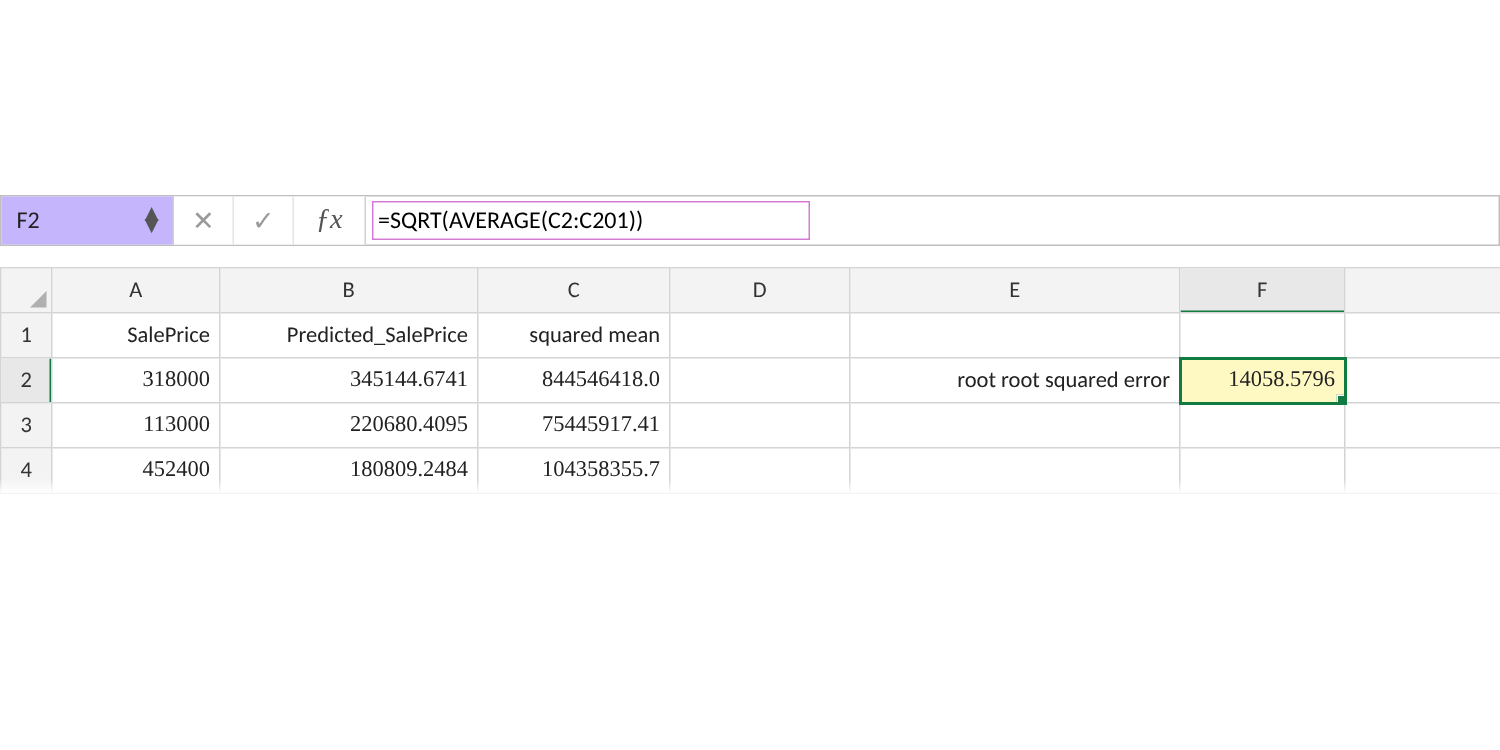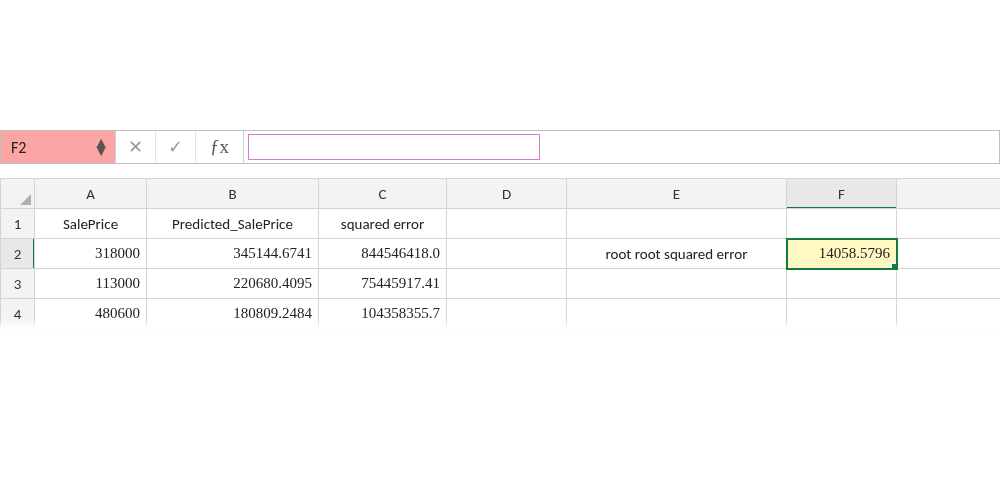--- a/index.html
+++ b/index.html
@@ -28,21 +28,21 @@
     border: 1px solid #bfbfbf;
     background: #fff;
   }
   .name-box {
     width: 115px;
     display: flex;
     align-items: center;
     justify-content: space-between;
     border-right: 1px solid #cfcfcf;
     padding: 0 6px 0 10px;
-    background: #fca5a5;
+    background: #c4b5fd;
   }
   .name-box span {
     font-size: 16px;
   }
   .spinner {
     display: flex;
     flex-direction: column;
     font-size: 9px;
     line-height: 8px;
     color: #555;
@@ -54,20 +54,21 @@
     align-items: center;
     justify-content: center;
     color: #9a9a9a;
     font-size: 18px;
     border-right: 1px solid #e4e4e4;
     cursor: pointer;
     background: #fff;
   }
   .fx-label {
     font-family: "Times New Roman", serif;
+    font-style: italic;
     font-size: 19px;
     color: #555;
     user-select: none;
   }
   .formula-input-wrap {
     flex: 1;
     display: flex;
     align-items: center;
     padding-left: 8px;
     position: relative;
@@ -155,21 +156,21 @@
     border-color: transparent transparent #b0b0b0 transparent;
   }
   .colA { width: 112px; }
   .colB { width: 172px; }
   .colC { width: 128px; }
   .colD { width: 120px; }
   .colE { width: 220px; }
   .colF { width: 110px; }
   .colG { width: 104px; }
 
-  .left  { text-align: center;  }
+  .left  { text-align: right;  }
   .right { text-align: right; font-family: Liberation Serif, serif; }
 
   .active-cell {
     position: relative;
     outline: 2px solid #107c41;
     outline-offset: -1px;
     background: #fef9c3;
   }
   .active-cell::after {
     content: "";
@@ -206,20 +207,21 @@
       <span>✕</span>
     </div>
     <div class="fb-btn">
       <span>✓</span>
     </div>
     <div class="fb-btn" style="width:48px;border-right:1px solid #cfcfcf">
       <span class="fx-label">ƒx</span>
     </div>
     <div class="formula-input-wrap">
       <div class="formula-highlight"></div>
+      <input class="formula-input" value="=SQRT(AVERAGE(C2:C201))" style="">
     </div>
   </div>
 
   <table class="grid">
     <colgroup>
       <col class="corner-col" style="width:34px">
       <col class="colA">
         <col class="colB">
         <col class="colC">
         <col class="colD">
@@ -237,21 +239,21 @@
         <th class="colE">E</th>
         <th class="colF sel-col">F</th>
         <th class="colG"></th>
       </tr>
     </thead>
     <tbody>
       <tr>
         <td class="rowhdr">1</td>
         <td class="left">SalePrice</td>
         <td class="left">Predicted_SalePrice</td>
-        <td class="left">squared error</td>
+        <td class="left">squared mean</td>
         <td></td>
         <td class="left"></td>
         <td></td>
         <td></td>
       </tr>
       <tr>
         <td class="rowhdr sel-row">2</td>
         <td class="right">318000</td>
         <td class="right">345144.6741</td>
         <td class="right">844546418.0</td>
@@ -265,21 +267,21 @@
         <td class="right">113000</td>
         <td class="right">220680.4095</td>
         <td class="right">75445917.41</td>
         <td></td>
         <td></td>
         <td></td>
         <td></td>
       </tr>
       <tr>
         <td class="rowhdr">4</td>
-        <td class="right">480600</td>
+        <td class="right">452400</td>
         <td class="right">180809.2484</td>
         <td class="right">104358355.7</td>
         <td></td>
         <td></td>
         <td></td>
         <td></td>
       </tr>
     </tbody>
   </table>
   <div class="fade-out"></div>

